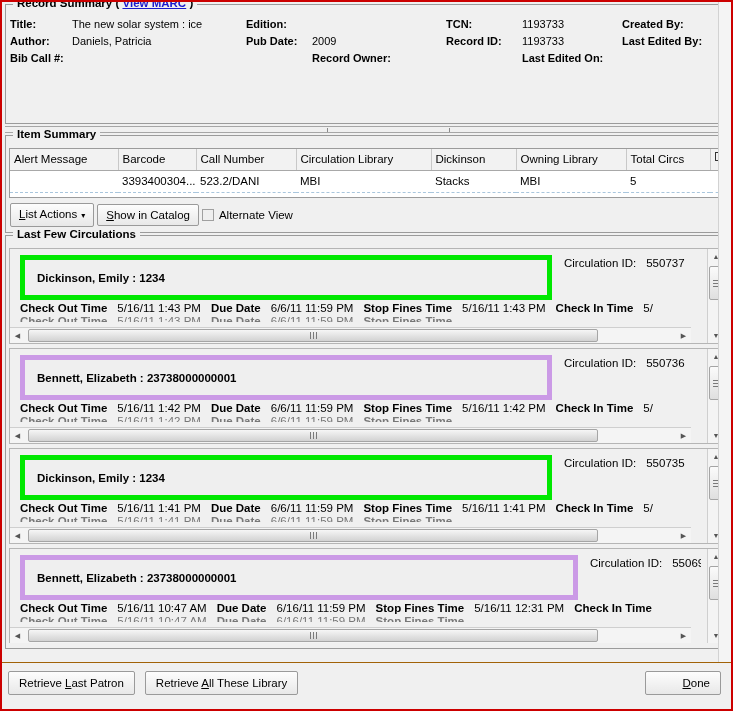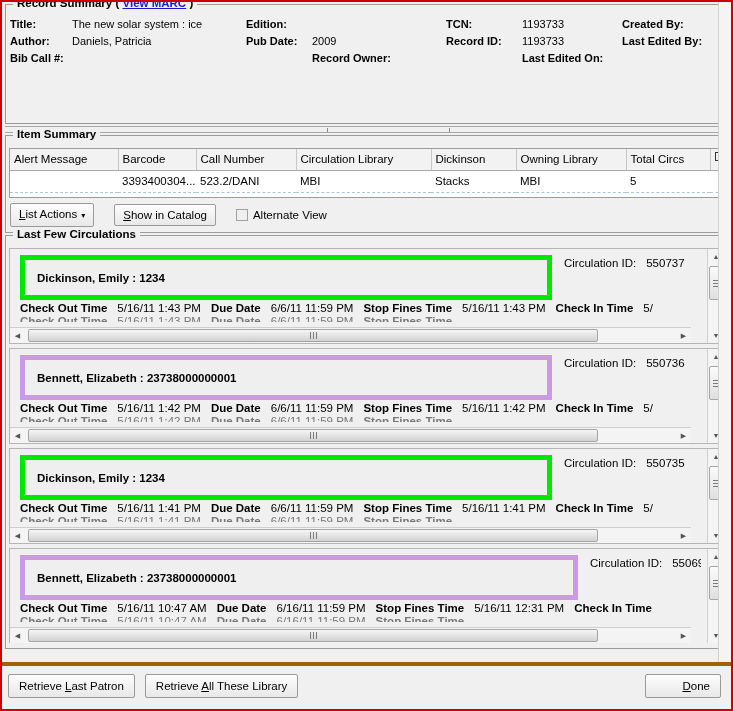--- a/index.html
+++ b/index.html
@@ -101,21 +101,21 @@
   }
   th.colpick { width: 20px; padding: 0; text-align: center; }
   .colpick-icon {
     display: inline-block; width: 13px; height: 12px; position: relative;
   }
   .colpick-icon i {
     position: absolute; display: block; background: #333;
   }
   .toolbar {
     margin: 5px 0 12px 4px;
-    display: flex; align-items: center; gap: 20px;
+    display: flex; align-items: center; gap: 3px;
   }
   .btn {
     background: linear-gradient(#fdfdfd, #e8e8e8);
     border: 1px solid #9a9a9a;
     border-radius: 2px;
     padding: 3px 8px;
     font-size: 11.5px;
     line-height: 14px;
     white-space: nowrap;
     cursor: default;
@@ -240,21 +240,21 @@
     background: #f4f4f4; border-left: 1px solid #d2d2d2;
   }
 
   
   .footer {
     position: absolute; left: 0; right: 0; bottom: 0;
     height: 47px;
     padding: 8px 10px 0 6px;
     display: flex; align-items: flex-start;
     background: #f0f0f0;
-    border-top: 4px solid #a16207;
+    border-top: 1px solid #a16207;
   }
   .footer .spacer { flex: 1 1 auto; }
   .btn.wide { padding: 4px 10px; }
   .btn.done { min-width: 76px; text-align: right; }
 </style>
 </head>
 <body>
 
 <div id="app">
 

